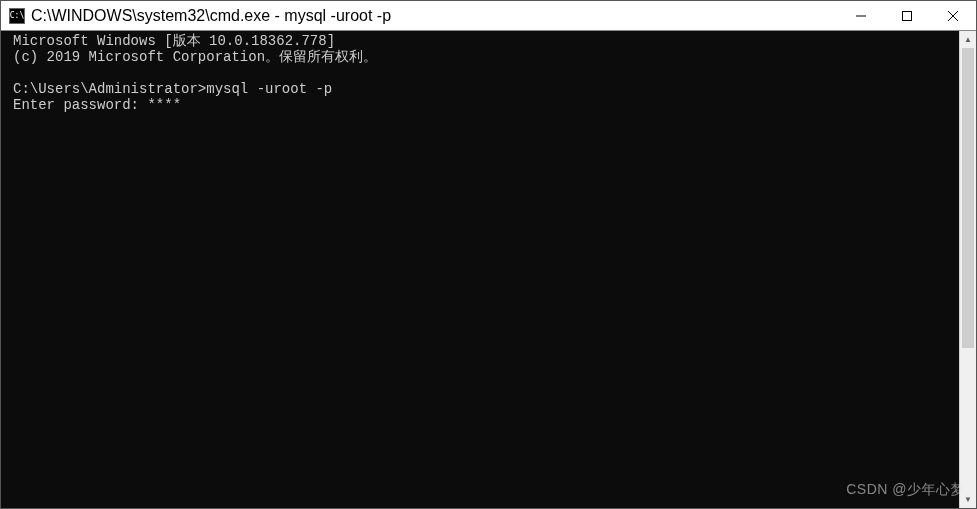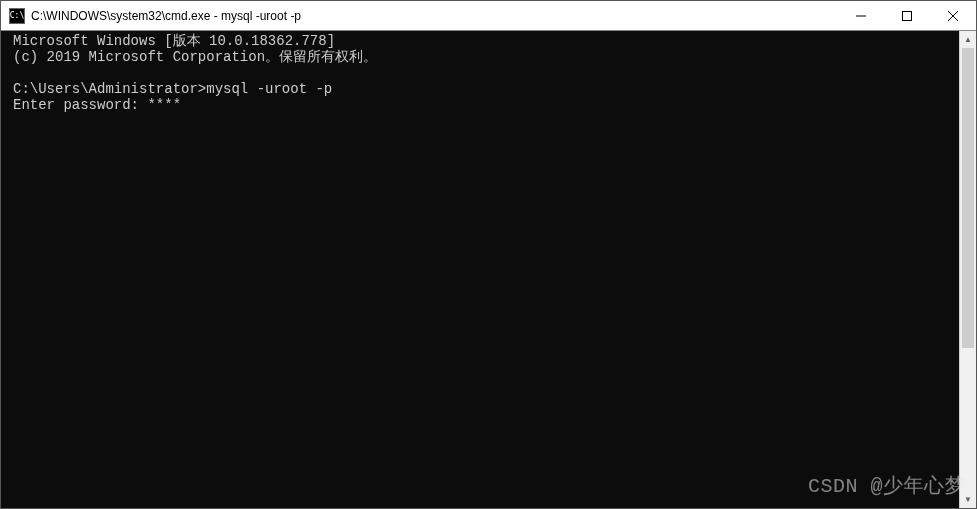--- a/index.html
+++ b/index.html
@@ -37,21 +37,21 @@
       color: #fff;
       font-size: 8px;
       font-family: "Consolas", monospace;
       display: inline-flex;
       align-items: center;
       justify-content: center;
       margin-right: 6px;
       border: 1px solid #666;
     }
     .titlebar-title {
-      font-size: 12px;
+      font-size: 16px;
       color: #000;
       flex: 1;
       white-space: nowrap;
     }
     .titlebar-controls {
       display: flex;
       height: 100%;
     }
     .titlebar-btn {
       width: 46px;
@@ -111,22 +111,22 @@
       right: 2px;
       top: 0;
       height: 300px;
       background: #cdcdcd;
     }
     .watermark {
       position: absolute;
       right: 12px;
       bottom: 10px;
       color: rgba(230,230,230,0.55);
-      font-size: 20px;
-      font-family: Liberation Mono, monospace;
+      font-size: 14px;
+      font-family: Liberation Sans, sans-serif;
       pointer-events: none;
       letter-spacing: 0.5px;
     }
   </style>
 </head>
 <body>
 
 <div class="window">
   <div class="titlebar">
     <span class="titlebar-icon">C:\</span>

